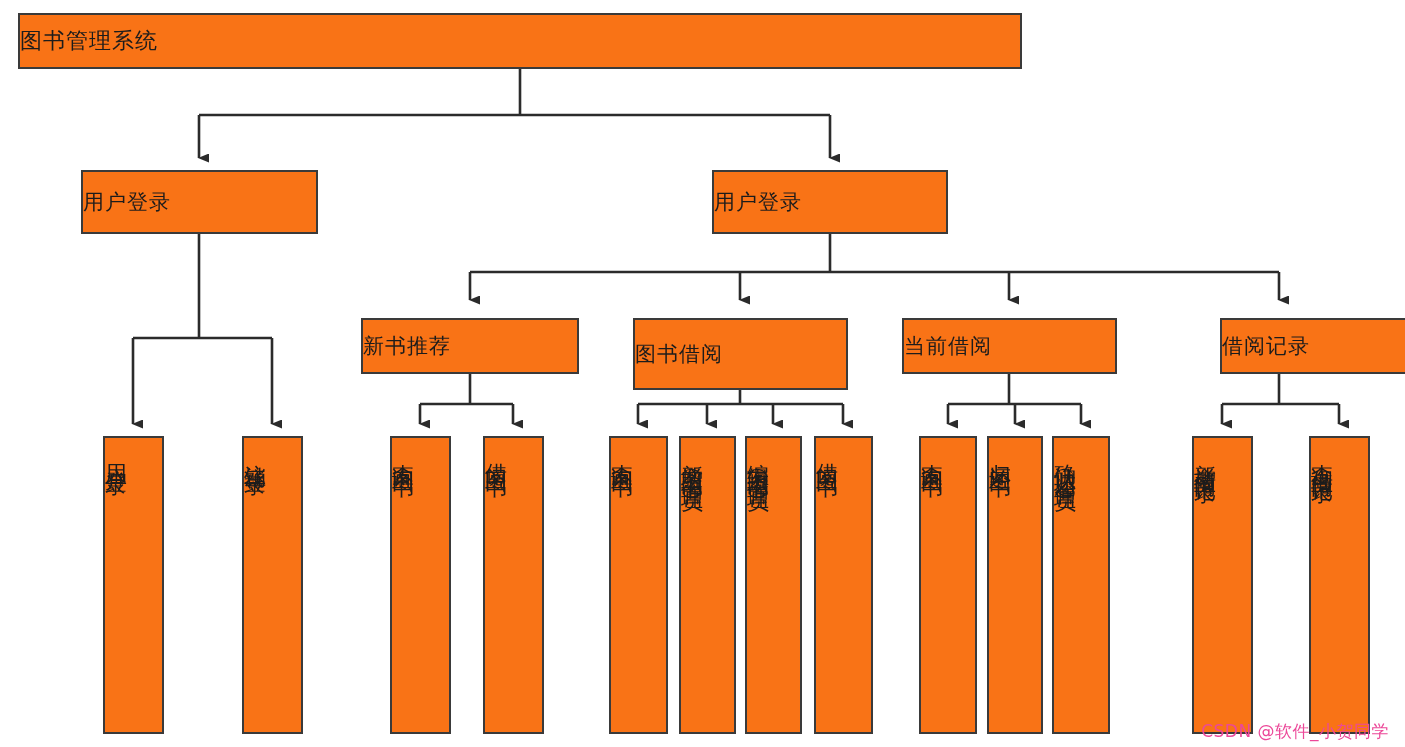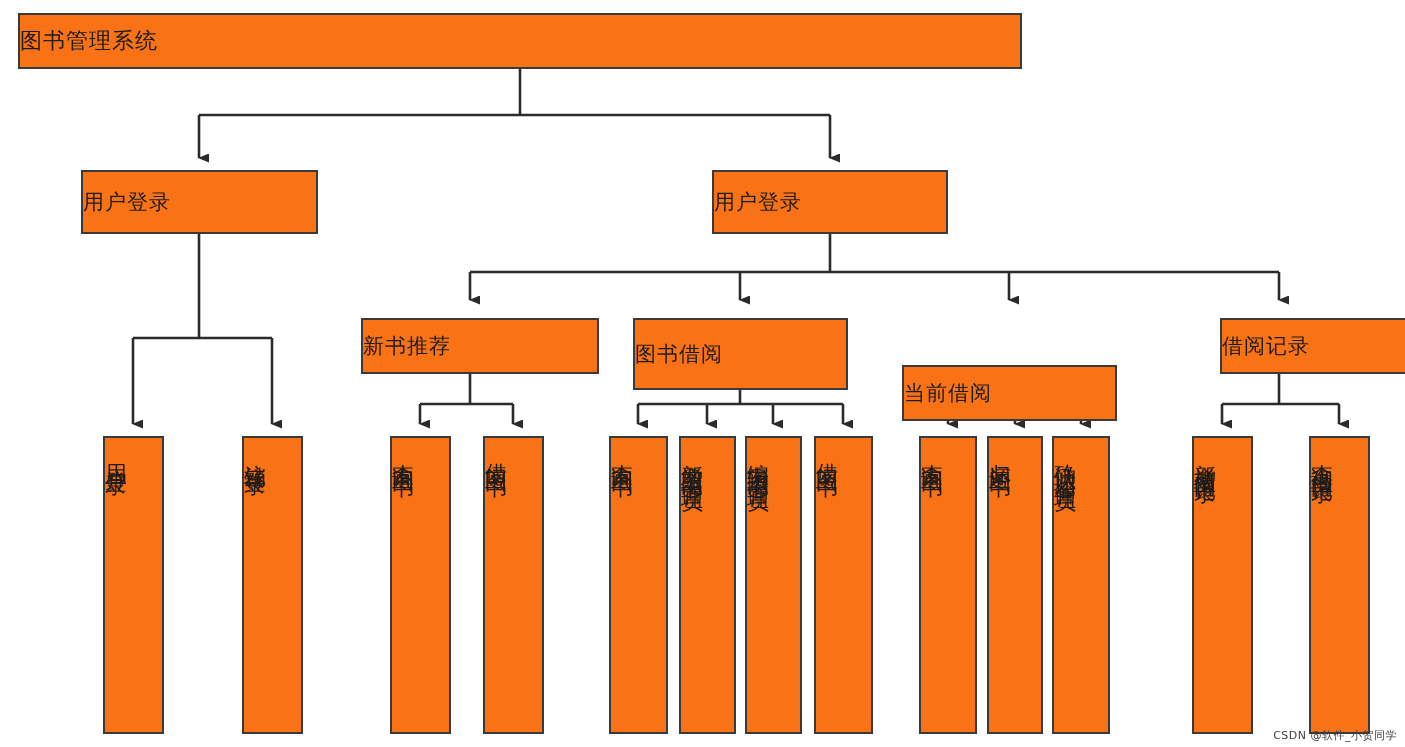--- a/index.html
+++ b/index.html
@@ -51,23 +51,23 @@
     writing-mode:vertical-rl;
     text-orientation:upright;
     font-size:22px;
     letter-spacing:4px;
     line-height:1;
   }
 
   
   #watermark{
     position:absolute;
-    right:8px;bottom:4px;
-    font-size:11px;
-    color:#404040;
+    right:16px;bottom:4px;
+    font-size:17px;
+    color:#ec4899;
     z-index:3;
     white-space:nowrap;
     letter-spacing:.5px;
   }
 </style>
 </head>
 <body>
 
 <div id="canvas">
 
@@ -126,27 +126,27 @@
     <span class="lbl">图书管理系统</span>
   </div>
 
   <div class="node h" style="left:81px;top:170px;width:237px;height:64px;">
     <span class="lbl">用户登录</span>
   </div>
   <div class="node h" style="left:712px;top:170px;width:236px;height:64px;">
     <span class="lbl">用户登录</span>
   </div>
 
-  <div class="node h" style="left:361px;top:318px;width:238px;height:56px;">
+  <div class="node h" style="left:361px;top:318px;width:218px;height:56px;">
     <span class="lbl">新书推荐</span>
   </div>
   <div class="node h" style="left:633px;top:318px;width:215px;height:72px;">
     <span class="lbl">图书借阅</span>
   </div>
-  <div class="node h" style="left:902px;top:318px;width:215px;height:56px;margin-top:47px;">
+  <div class="node h" style="left:902px;top:318px;width:215px;height:56px;">
     <span class="lbl">当前借阅</span>
   </div>
   <div class="node h" style="left:1220px;top:318px;width:218px;height:56px;">
     <span class="lbl">借阅记录</span>
   </div>
 
   <div class="node v" style="left:103px;top:436px;width:61px;height:298px;">
     <span class="lbl">用户登录</span>
   </div>
   <div class="node v" style="left:242px;top:436px;width:61px;height:298px;">

